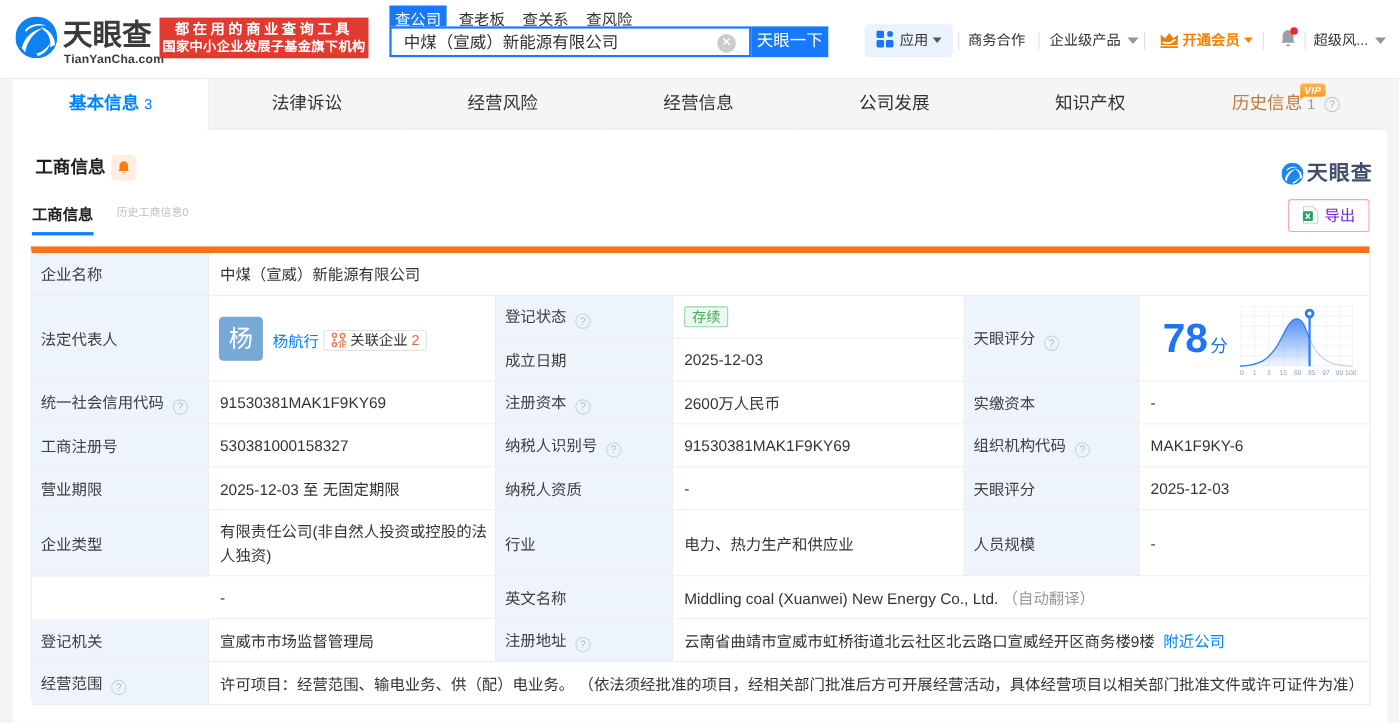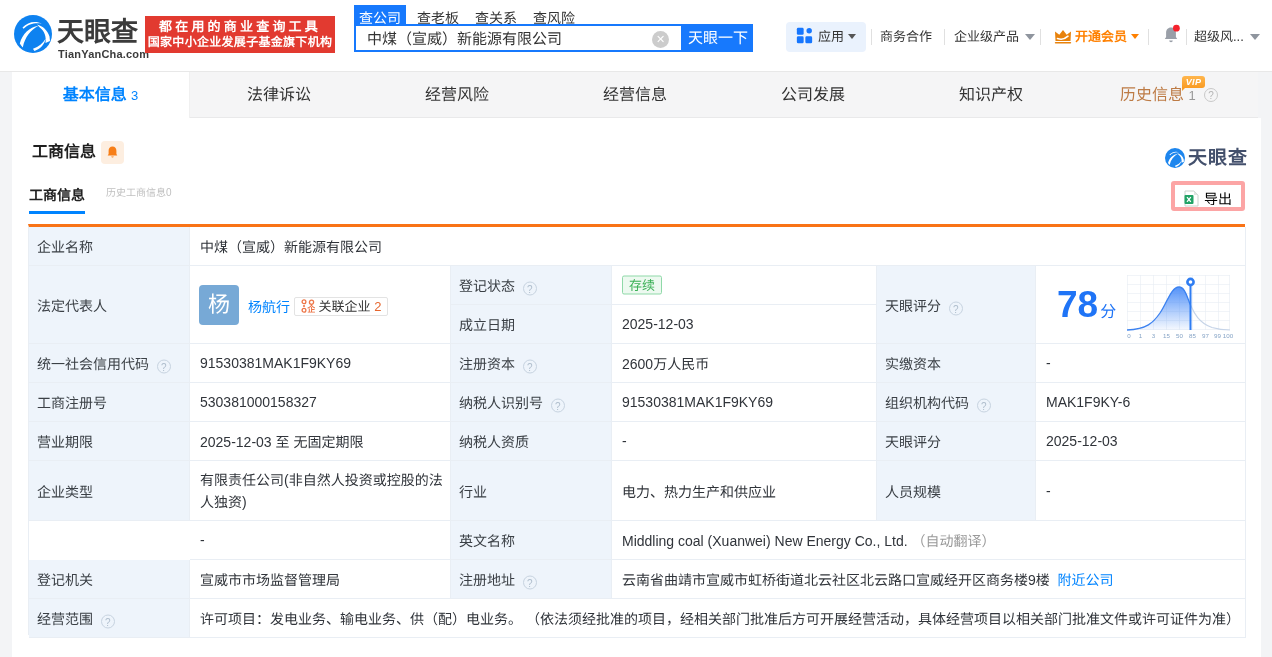--- a/index.html
+++ b/index.html
@@ -43,24 +43,24 @@
   
   #card { position:absolute; left:12px; top:118px; width:1249px; height:539px; background:#fff; }
 
   #secTitle { position:absolute; left:20px; top:20px; font-size:16px; font-weight:700; color:#1f1f1f; }
   #bellChip { position:absolute; left:89px; top:23px; width:23px; height:23px; background:#fdeee0; border-radius:4px; }
   #wm { position:absolute; left:1153px; top:24px; }
 
   .subtab1 { position:absolute; left:17px; top:66px; font-size:14px; color:#222; font-weight:600; }
   .subtab1:after { content:""; position:absolute; left:0; right:0; bottom:-10px; height:3px; background:#0084ff; }
   .subtab2 { position:absolute; left:94px; top:66px; font-size:10px; color:#c0c0c0; }
-  #exportBtn { position:absolute; left:1159px; top:63px; width:74px; height:30px; border:4px solid #fca5a5; border-radius:3px; background:#fff; text-align:center; line-height:28px; font-size:14px; color:#000000; }
-
-  
-  #tbl { position:absolute; left:16px; top:106px; width:1217px; height:411px; border-top:3px solid #f97316; border-left:1px solid #e9eef4; }
+  #exportBtn { position:absolute; left:1159px; top:63px; width:74px; height:30px; border:1px solid #fca5a5; border-radius:3px; background:#fff; text-align:center; line-height:28px; font-size:14px; color:#6d28d9; }
+
+  
+  #tbl { position:absolute; left:16px; top:106px; width:1217px; height:411px; border-top:6px solid #f97316; border-left:1px solid #e9eef4; }
   .cell { position:absolute; border-right:1px solid #e9eef4; border-bottom:1px solid #e9eef4; font-size:14px; }
   .lbl { background:#eef4fb; color:#3b4046; }
   .val { background:#fff; color:#30343a; }
   .cell .in { position:absolute; left:10px; top:50%; transform:translateY(-50%); right:4px; }
   .lbl .in { left:8px; }
   .qm { display:inline-block; width:14px; height:14px; border-radius:50%; border:1px solid #c7d3e0; color:#aebdcc; font-size:10px; line-height:13px; text-align:center; vertical-align:-2px; margin-left:4px; }
   a.blue { color:#0084ff; text-decoration:none; }
   .gray { color:#999; }
 
   .tag-green { display:inline-block; border:1px solid #8fd9a8; background:#edf9f0; color:#3cb157; font-size:13px; line-height:17px; padding:0 6px; border-radius:2px; }
@@ -329,16 +329,16 @@
         <div class="in">注册地址 <span class="qm">?</span></div>
       </div>
     <div class="cell val" style="left:583px;top:333px;width:634px;height:39px;">
         <div class="in">云南省曲靖市宣威市虹桥街道北云社区北云路口宣威经开区商务楼9楼&nbsp; <a class="blue" href="#">附近公司</a></div>
       </div>
 
     <div class="cell lbl" style="left:0;top:372px;width:161px;height:39px;">
         <div class="in">经营范围 <span class="qm">?</span></div>
       </div>
     <div class="cell val" style="left:161px;top:372px;width:1056px;height:39px;">
-        <div class="in" style="white-space:nowrap;">许可项目：发电业务、输电业务、供（配）电业务。 （依法须经批准的项目，经相关部门批准后方可开展经营活动，具体经营项目以相关部门批准文件或许可证件为准）</div>
+        <div class="in" style="white-space:nowrap;">许可项目：经营范围、输电业务、供（配）电业务。 （依法须经批准的项目，经相关部门批准后方可开展经营活动，具体经营项目以相关部门批准文件或许可证件为准）</div>
       </div>
   </div>
 </div>
 
 </body></html>

